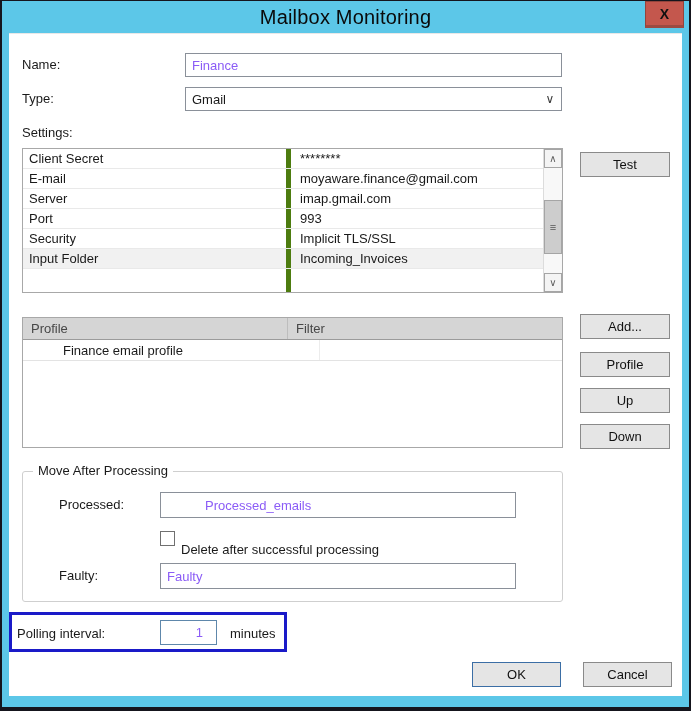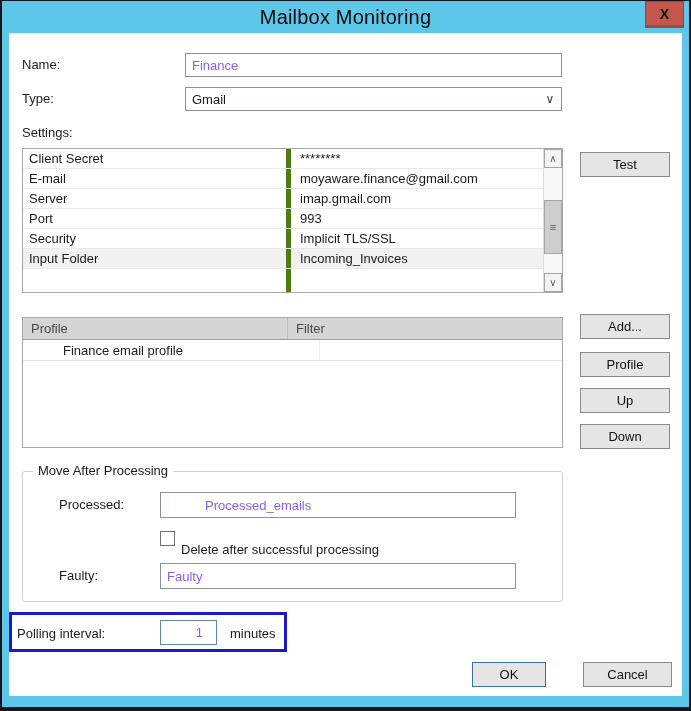--- a/index.html
+++ b/index.html
@@ -227,17 +227,17 @@
     <span class="lbl" style="left:172px; top:508px;">Delete after successful processing</span>
 
     <span class="lbl" style="left:50px; top:534px;">Faulty:</span>
     <input class="win-input" style="left: 151px; top: 529px; width: 356px; height: 26px;" value="Faulty">
 
     <div id="polling-box"></div>
     <span class="lbl" style="left:8px; top:592px;">Polling interval:</span>
     <input class="win-input" id="polling-input" value="1" style="">
     <span class="lbl" style="left:221px; top:592px;">minutes</span>
 
-    <div class="btn default" style="left:463px; top:628px; width:74px;">OK</div>
+    <div class="btn default" style="left:463px; top:628px; width:89px;">OK</div>
     <div class="btn" style="left:574px; top:628px; width:89px;">Cancel</div>
 
   </div>
 </div>
 
 </body></html>

